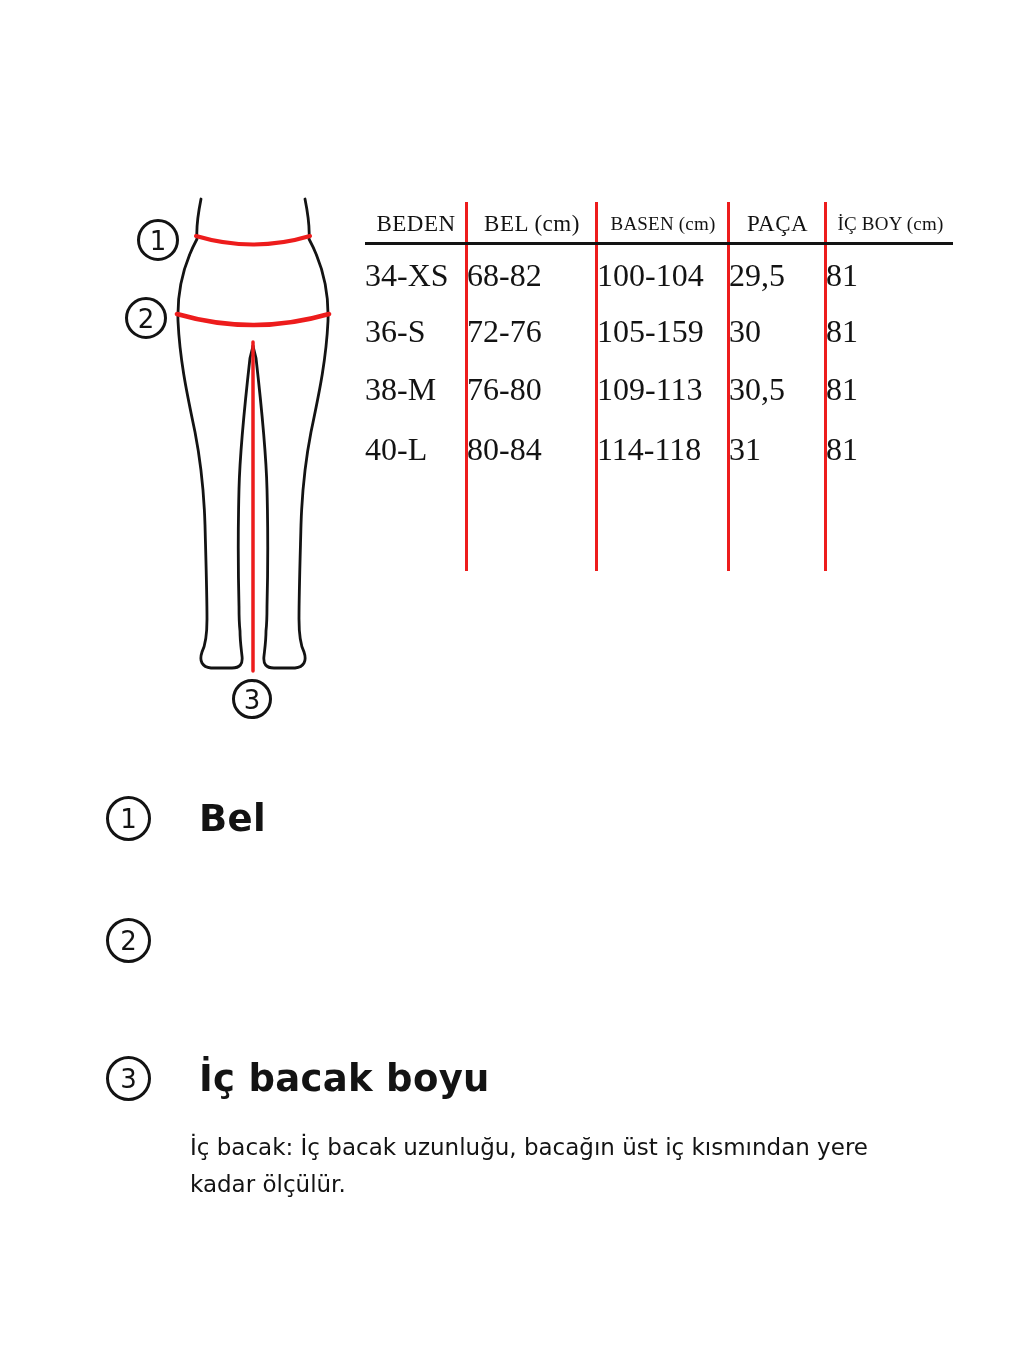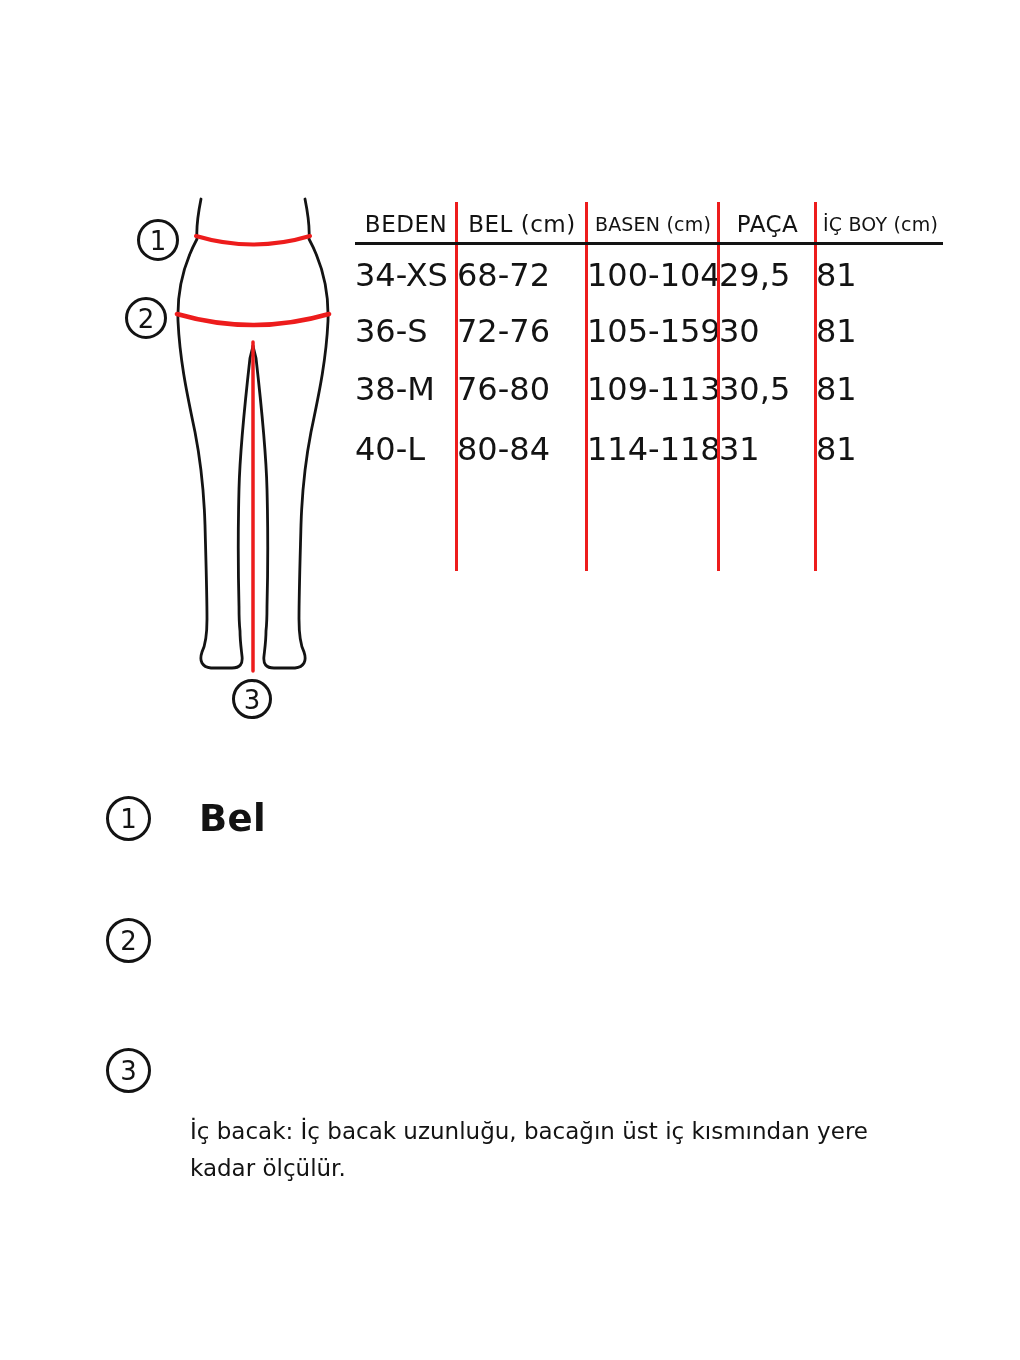--- a/index.html
+++ b/index.html
@@ -22,21 +22,21 @@
 
   
   .figure-svg{position:absolute;left:120px;top:195px;width:280px;height:530px;}
   .outline{fill:none;stroke:var(--ink);stroke-width:2.8;stroke-linecap:round;stroke-linejoin:round;}
   .redline{fill:none;stroke:var(--accent-red);stroke-linecap:round;}
   .marker-circle{fill:none;stroke:var(--ink);stroke-width:3;}
   .marker-num{fill:var(--ink);font-size:26px;font-family:"DejaVu Sans","Liberation Sans",sans-serif;
     text-anchor:middle;dominant-baseline:central;}
 
   
-  .size-table{position:absolute;left:355px;top:205px;width:590px;height:370px;}
+  .size-table{position:absolute;left:365px;top:205px;width:590px;height:370px;font-family:Liberation Serif, serif;}
   .thead,.trow{
     position:absolute;left:0;width:590px;
     display:grid;grid-template-columns:102px 130px 132px 97px 129px;
     align-items:center;
   }
   .thead{top:0;height:38px;}
   .hc{text-align:center;font-size:23px;letter-spacing:.5px;white-space:nowrap;}
   .hc.sm{font-size:19px;letter-spacing:.2px;}
   .hrule{position:absolute;left:0;top:37px;width:588px;height:3px;background:var(--ink);z-index:2;}
   .vline{position:absolute;top:-3px;width:3px;height:369px;background:var(--accent-red);z-index:1;}
@@ -126,21 +126,21 @@
     </div>
     <div class="hrule"></div>
 
     <div class="vline v1"></div>
     <div class="vline v2"></div>
     <div class="vline v3"></div>
     <div class="vline v4"></div>
 
     <div class="trow r1">
       <span class="tc">34-XS</span>
-      <span class="tc">68-72</span>
+      <span class="tc">68-82</span>
       <span class="tc">100-104</span>
       <span class="tc">29,5</span>
       <span class="tc">81</span>
     </div>
     <div class="trow r2">
       <span class="tc">36-S</span>
       <span class="tc">72-76</span>
       <span class="tc">105-159</span>
       <span class="tc">30</span>
       <span class="tc">81</span>
@@ -176,17 +176,18 @@
         <span>2</span>
       </div>
     </div>
   </div>
 
   <div class="guide-item gi-3">
     <div class="g-row">
       <div class="g-circle">
         <span>3</span>
       </div>
+      <h2 class="g-title">İç bacak boyu</h2>
     </div>
     <p class="g-desc">İç bacak: İç bacak uzunluğu, bacağın üst iç kısmından yere kadar ölçülür.</p>
   </div>
 
 </div>
 
 </body></html>

